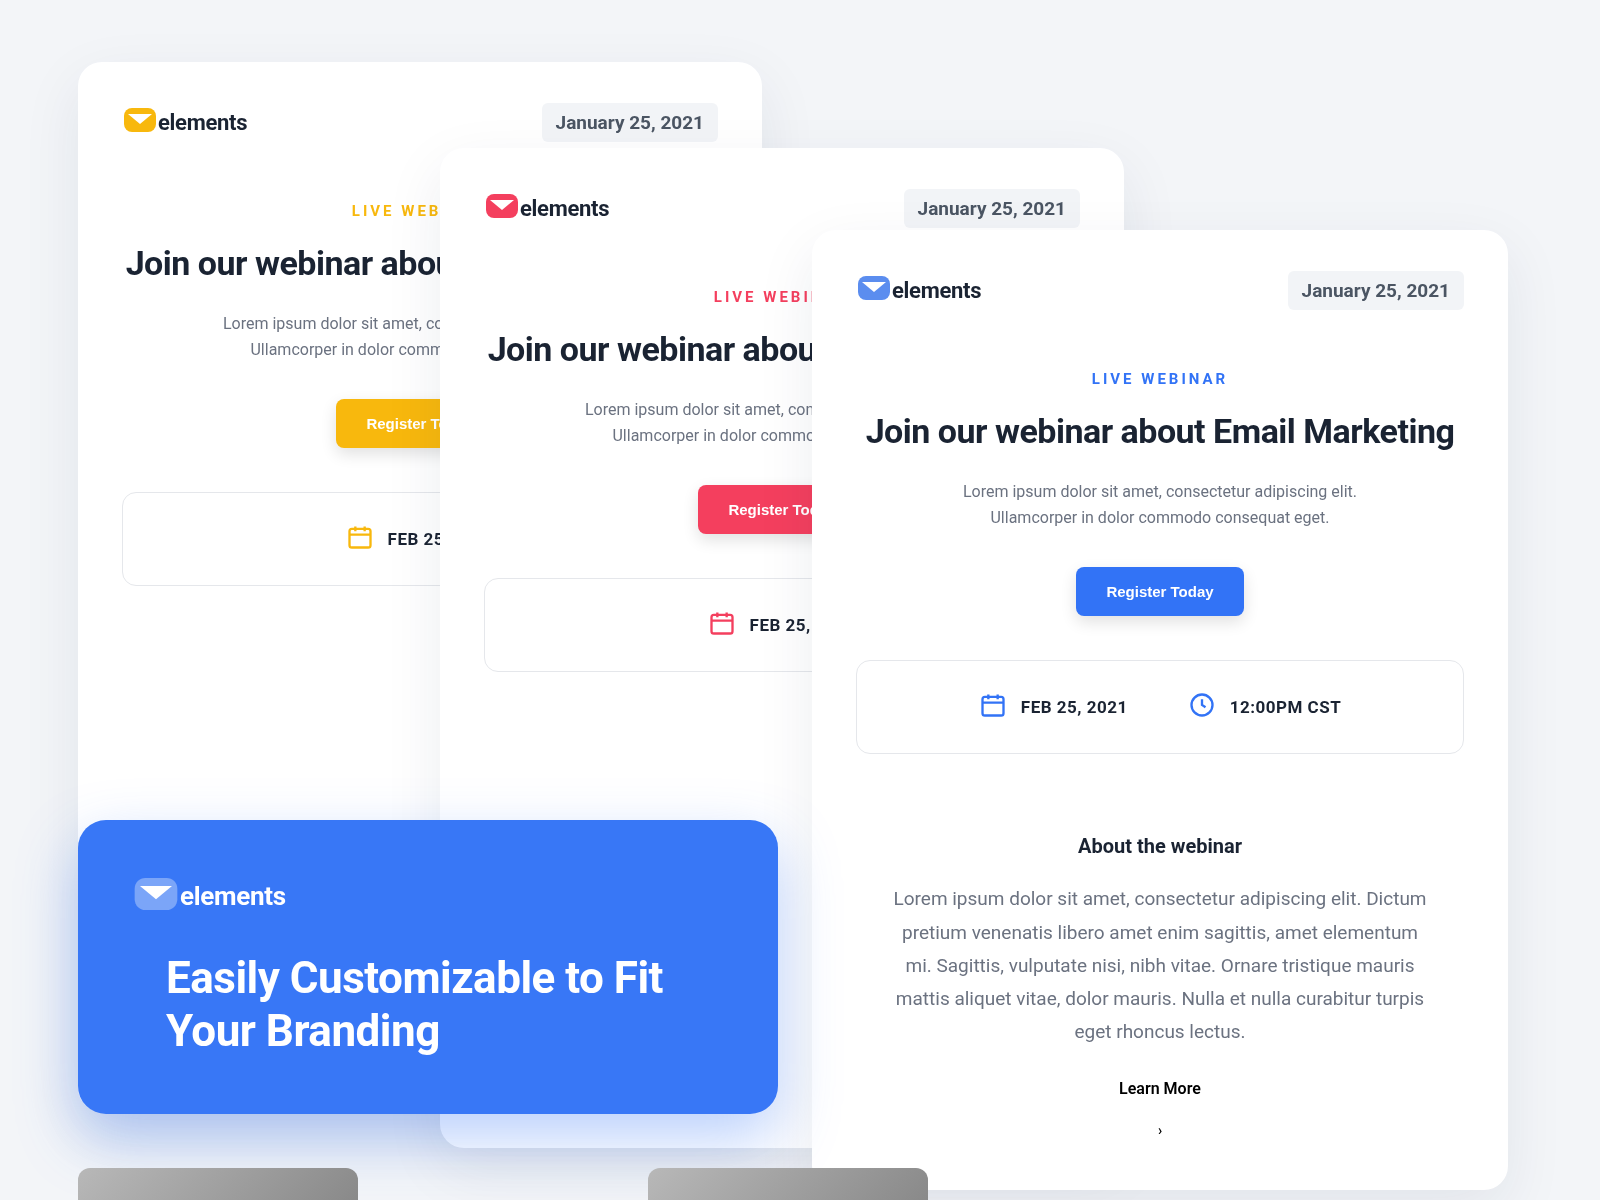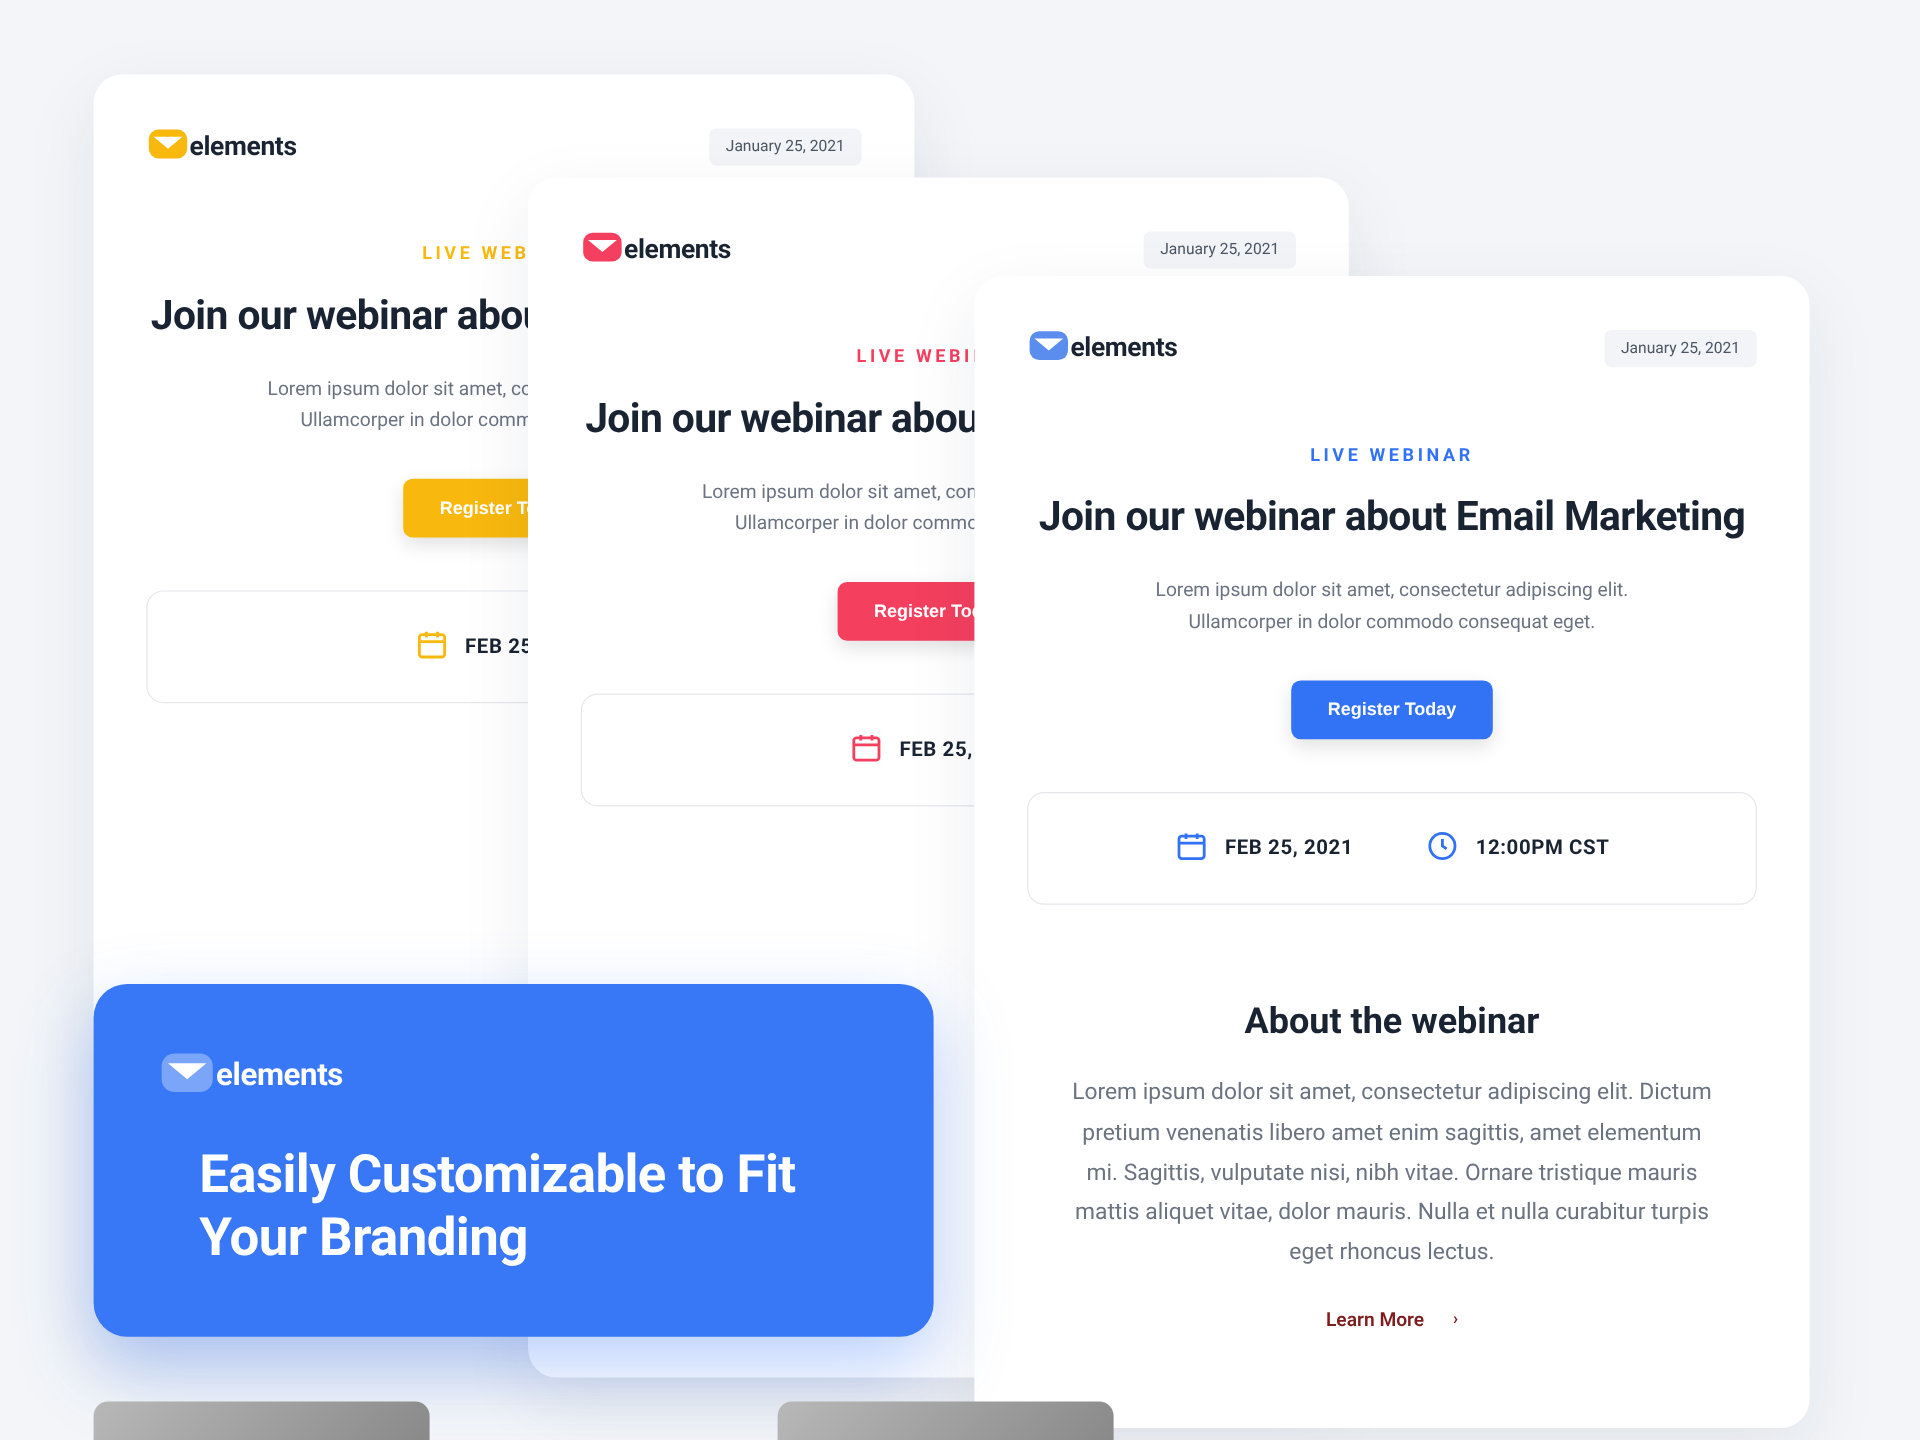--- a/index.html
+++ b/index.html
@@ -22,22 +22,22 @@
     display: flex;
     align-items: center;
     justify-content: space-between;
     margin-bottom: 60px;
   }
   .brand { display: flex; align-items: center; gap: 0; }
   .brand-name { font-size: 22px; font-weight: 700; color: #1a2332; letter-spacing: -0.3px; }
   .date-chip {
     background: #f2f4f7;
     color: #4b5563;
-    font-size: 13px;
-    font-weight: 400;
+    font-size: 19px;
+    font-weight: 700;
     padding: 8px 14px;
     border-radius: 6px;
   }
   .eyebrow {
     text-align: center;
     font-size: 15px;
     font-weight: 700;
     letter-spacing: 3px;
     margin-bottom: 22px;
   }
@@ -77,23 +77,23 @@
     border: 1px solid #e5e7eb;
     border-radius: 14px;
     padding: 30px 24px;
     display: flex;
     align-items: center;
     justify-content: center;
     gap: 60px;
   }
   .schedule-item { display: flex; align-items: center; gap: 14px; }
   .schedule-label { font-size: 17px; font-weight: 700; color: #1a2332; letter-spacing: 0.5px; }
-  .about-title { text-align:center; font-size: 30px; font-weight:700; color:#1a2332; margin-top: 80px; margin-bottom:24px; }
+  .about-title { text-align:center; font-size: 20px; font-weight:700; color:#1a2332; margin-top: 80px; margin-bottom:24px; }
   .about-body { text-align:center; font-size:19px; color:#6b7280; line-height:1.75; max-width:540px; margin:0 auto 30px auto; }
-  .learn-more { display:flex; align-items:center; justify-content:center; gap:24px; color:#7f1d1d; font-weight:600; font-size:16px; cursor:pointer; }
+  .learn-more { display:flex; align-items:center; justify-content:center; gap:24px; color:#000000; font-weight:600; font-size:16px; cursor:pointer;flex-direction:column; }
   
   .c1 { left: 78px;  top: 62px;  width: 684px; height: 1050px; }
   .c2 { left: 440px; top: 148px; width: 684px; height: 1000px; }
   .c3 { left: 812px; top: 230px; width: 696px; height: 960px; }
   
   .promo {
     position: absolute;
     left: 78px;
     top: 820px;
     width: 700px;

